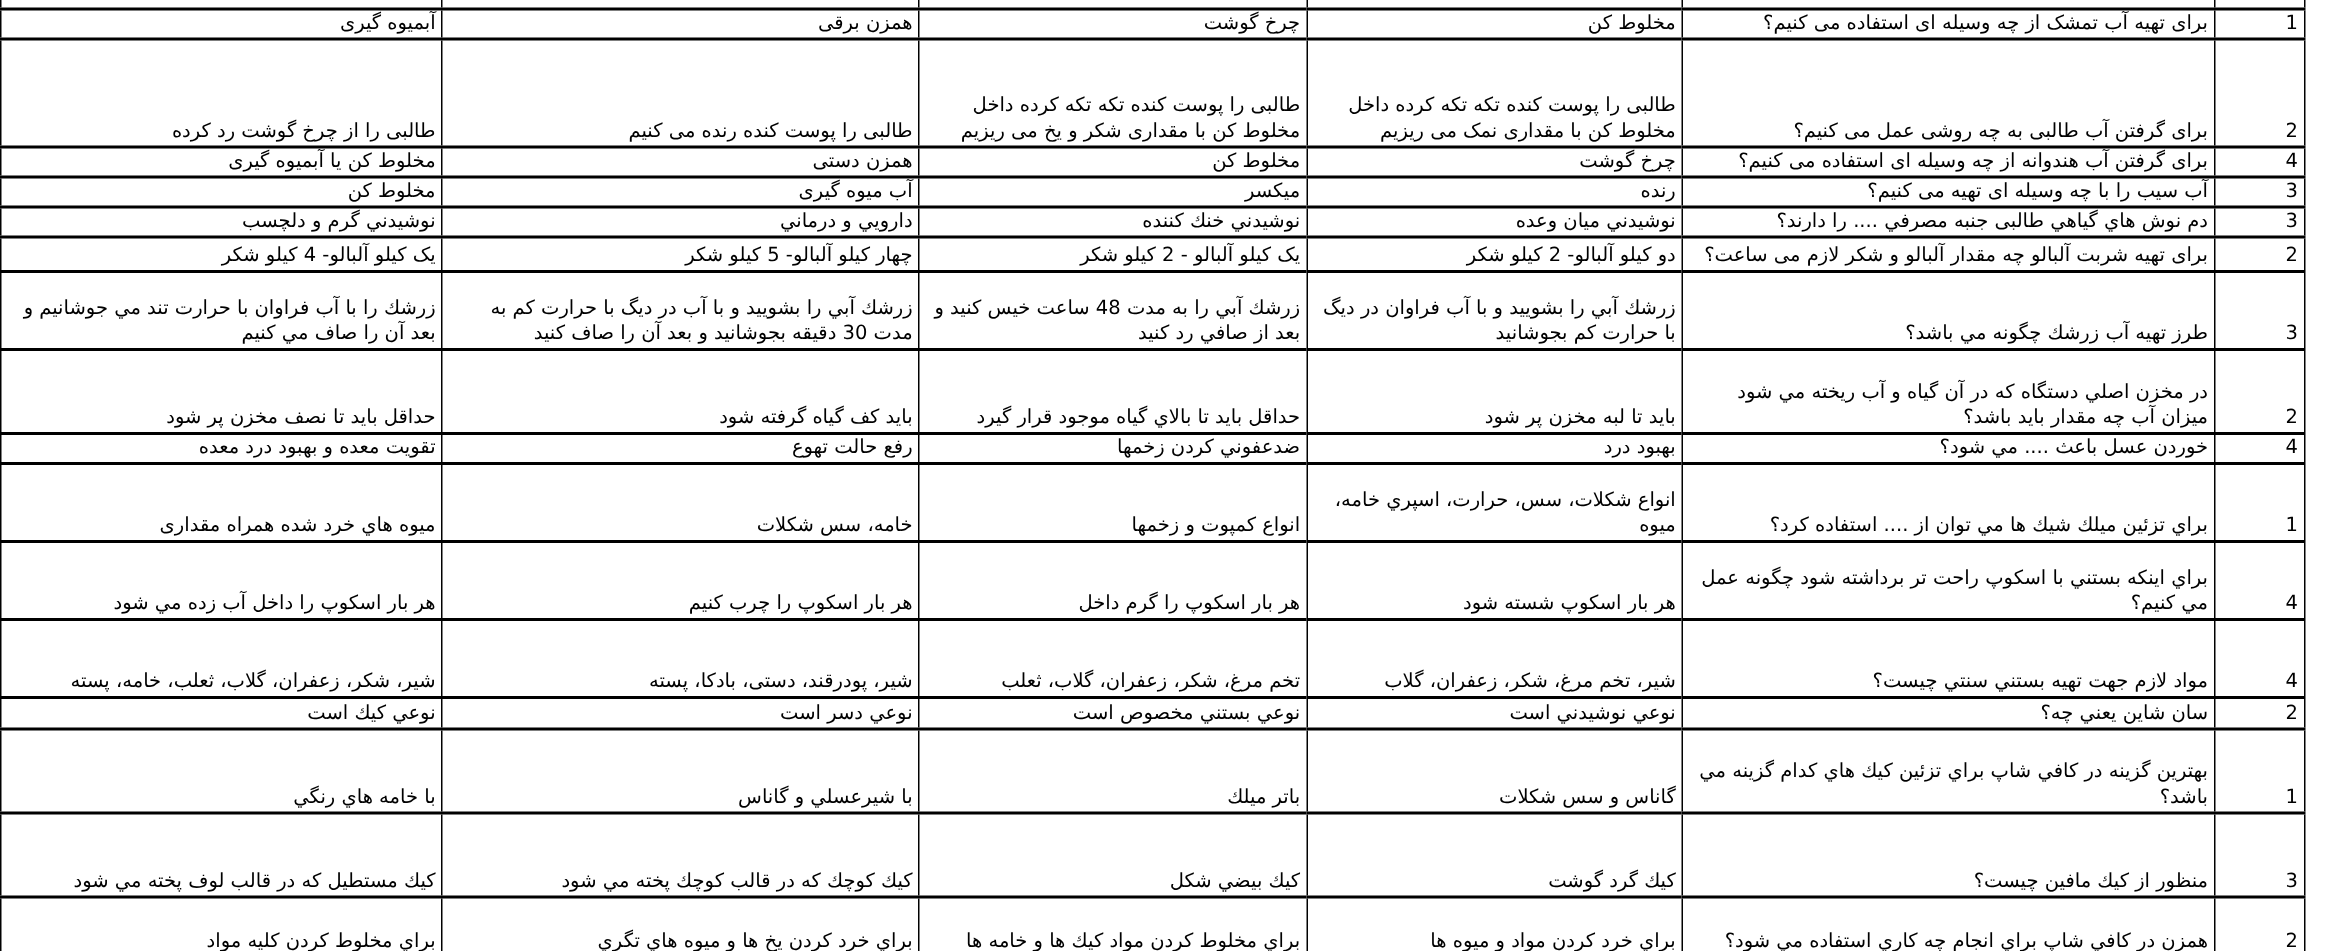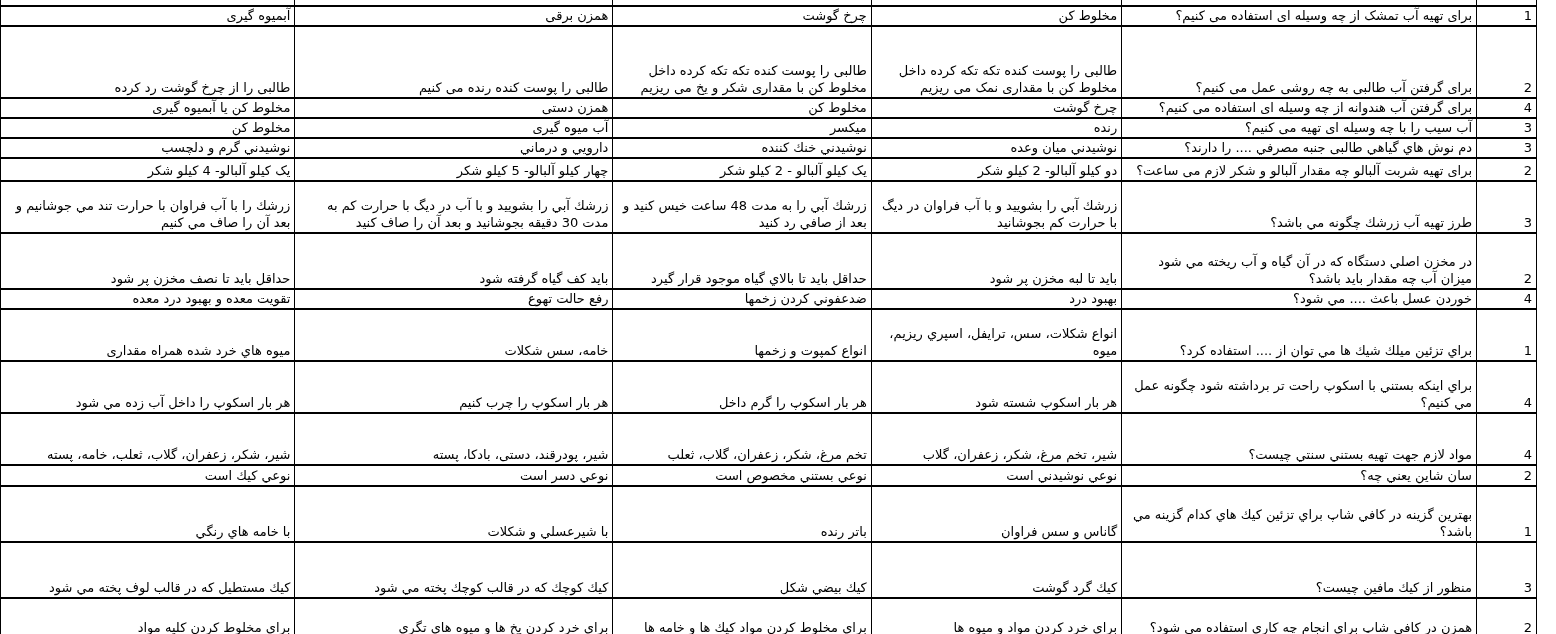--- a/index.html
+++ b/index.html
@@ -134,21 +134,21 @@
         <td>خوردن عسل باعث .... مي شود؟</td>
         <td>بهبود درد</td>
         <td>ضدعفوني کردن زخمها</td>
         <td>رفع حالت تهوع</td>
         <td>تقویت معده و بهبود درد معده</td>
       </tr>
 
       <tr style="height:52px">
         <td class="num">1</td>
         <td>براي تزئین میلك شیك ها مي توان از .... استفاده کرد؟</td>
-        <td>انواع شکلات، سس، ترایفل، اسپري ریزیم، میوه</td>
+        <td>انواع شکلات، سس، حرارت، اسپري خامه، میوه</td>
         <td>انواع کمپوت و زخمها</td>
         <td>خامه، سس شکلات</td>
         <td>میوه هاي خرد شده همراه مقداری</td>
       </tr>
 
       <tr style="height:52px">
         <td class="num">4</td>
         <td>براي اینکه بستني با اسکوپ راحت تر برداشته شود چگونه عمل مي کنیم؟</td>
         <td>هر بار اسکوپ شسته شود</td>
         <td>هر بار اسکوپ را گرم داخل</td>
@@ -170,23 +170,23 @@
         <td>سان شاین یعني چه؟</td>
         <td>نوعي نوشیدني است</td>
         <td>نوعي بستني مخصوص است</td>
         <td>نوعي دسر است</td>
         <td>نوعي کیك است</td>
       </tr>
 
       <tr style="height:56px">
         <td class="num">1</td>
         <td>بهترین گزینه در کافي شاپ براي تزئین کیك هاي کدام گزینه مي باشد؟</td>
-        <td>گاناس و سس فراوان</td>
-        <td>باتر رنده</td>
-        <td>با شیرعسلي و شکلات</td>
+        <td>گاناس و سس شکلات</td>
+        <td>باتر میلك</td>
+        <td>با شیرعسلي و گاناس</td>
         <td>با خامه هاي رنگي</td>
       </tr>
 
       <tr style="height:56px">
         <td class="num">3</td>
         <td>منظور از کیك مافین چیست؟</td>
         <td>کیك گرد گوشت</td>
         <td>کیك بیضي شکل</td>
         <td>کیك کوچك که در قالب کوچك پخته مي شود</td>
         <td>کیك مستطیل که در قالب لوف پخته مي شود</td>

